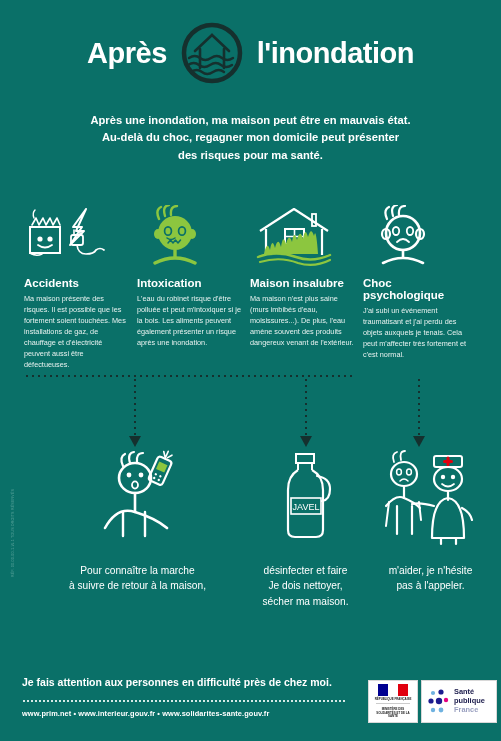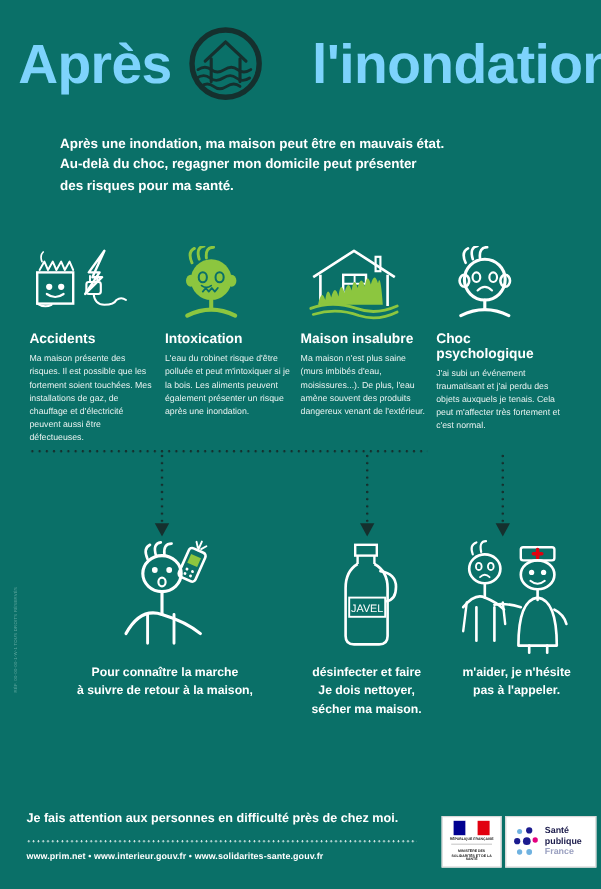--- a/index.html
+++ b/index.html
@@ -12,36 +12,36 @@
     position:relative;
   }
   .poster{position:absolute;inset:0;background:#0a7068;}
 
   
   .header{
     position:absolute;left:0;top:22px;width:501px;height:62px;
     display:flex;align-items:center;justify-content:center;gap:14px;
   }
   .title-word{
-    font-size:46px;font-weight:bold;letter-spacing:-0.5px;color:#7dd3fc;
-    line-height:1;white-space:nowrap;margin-left:27px;
+    font-size:29px;font-weight:bold;letter-spacing:-0.5px;color:#ffffff;
+    line-height:1;white-space:nowrap;
   }
   .logo-circle{width:62px;height:62px;flex:0 0 auto;}
 
   
   .intro{
     position:absolute;left:50px;top:112px;width:401px;
-    font-size:11.2px;font-weight:bold;line-height:1.55;
+    text-align:center;font-size:11.2px;font-weight:bold;line-height:1.55;
     color:#ffffff;
   }
 
   
   .risks{
     position:absolute;left:24px;top:205px;width:453px;height:160px;
-    display:flex;gap:0;justify-content:center;
+    display:flex;gap:0;
   }
   .risk{width:113px;padding-right:8px;box-sizing:border-box;}
   .risk-icon{height:62px;display:flex;align-items:flex-end;margin-bottom:10px;}
   .risk-title{font-size:11.5px;font-weight:bold;margin-bottom:4px;color:#ffffff;}
   .risk-body{font-size:7.3px;line-height:1.52;color:#e8f2f0;}
 
   
   .dots-h{
     position:absolute;left:24px;top:375px;width:332px;height:2px;
     background-image:radial-gradient(circle, #15302e 0 1px, transparent 1.2px);
@@ -56,21 +56,21 @@
     position:absolute;width:0;height:0;
     border-left:6px solid transparent;border-right:6px solid transparent;
     border-top:11px solid #15302e;
   }
 
   
   .actions{position:absolute;left:0;top:450px;width:501px;height:160px;}
   .action{position:absolute;text-align:center;}
   .action-art{height:96px;display:flex;align-items:flex-end;justify-content:center;}
   .action-text{
-    font-size:10.2px;font-weight:bold;line-height:1.5;color:#ffffff;margin-top:7px;
+    font-size:10.2px;font-weight:normal;line-height:1.5;color:#ffffff;margin-top:17px;
   }
 
   
   .footer-line{
     position:absolute;left:22px;top:676px;
     font-size:10.5px;font-weight:bold;color:#ffffff;
   }
   .dots-foot{
     position:absolute;left:22px;top:700px;width:325px;height:2px;
     background-image:radial-gradient(circle, #ffffff 0 0.7px, transparent 1px);

